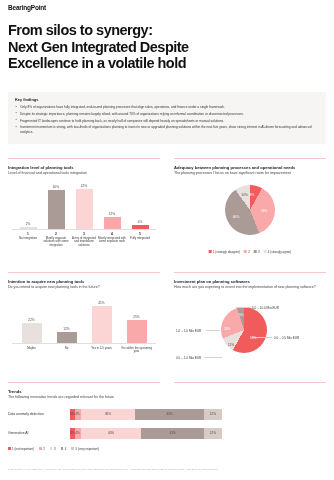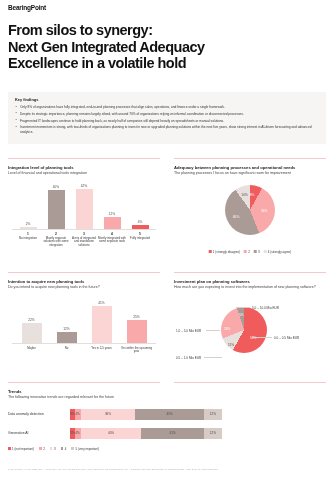--- a/index.html
+++ b/index.html
@@ -93,21 +93,21 @@
 </style>
 </head>
 <body>
 
 <div class="page">
 
   <div class="brand">BearingPoint</div>
 
   <div class="headline">
     <div>From silos to synergy:</div>
-    <div>Next Gen Integrated Adequacy</div>
+    <div>Next Gen Integrated Despite</div>
     <div>Excellence in a volatile hold</div>
   </div>
 
   <div class="keybox">
     <h4>Key findings</h4>
     <ul>
       <li>Only 8% of organizations have fully integrated, end-to-end planning processes that align sales, operations, and finance under a single framework.</li>
       <li>Despite its strategic importance, planning remains largely siloed, with around 70% of organizations relying on informal coordination or disconnected processes.</li>
       <li>Fragmented IT landscapes continue to hold planning back, as nearly half of companies still depend heavily on spreadsheets or manual solutions.</li>
       <li>Investment momentum is strong, with two-thirds of organizations planning to invest in new or upgraded planning solutions within the next five years, show strong interest in AI-driven forecasting and advanced analytics.</li>

